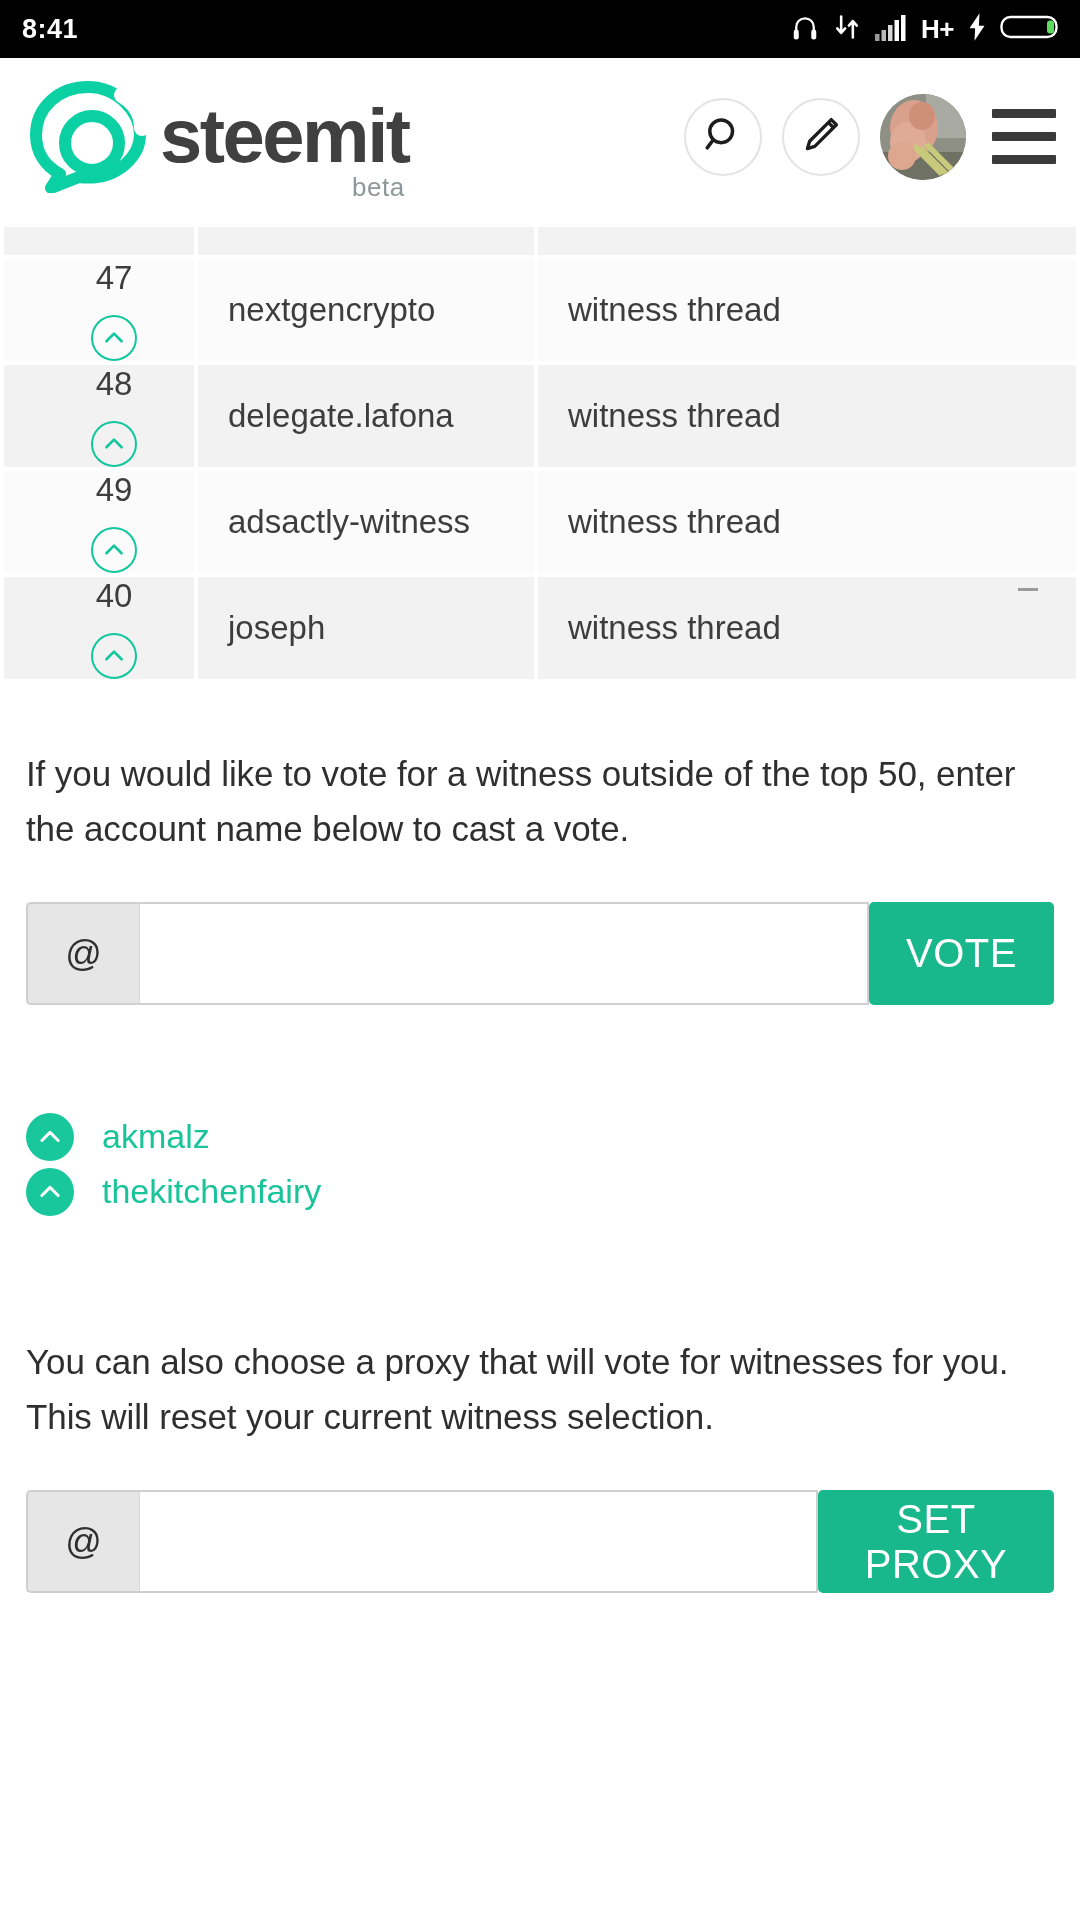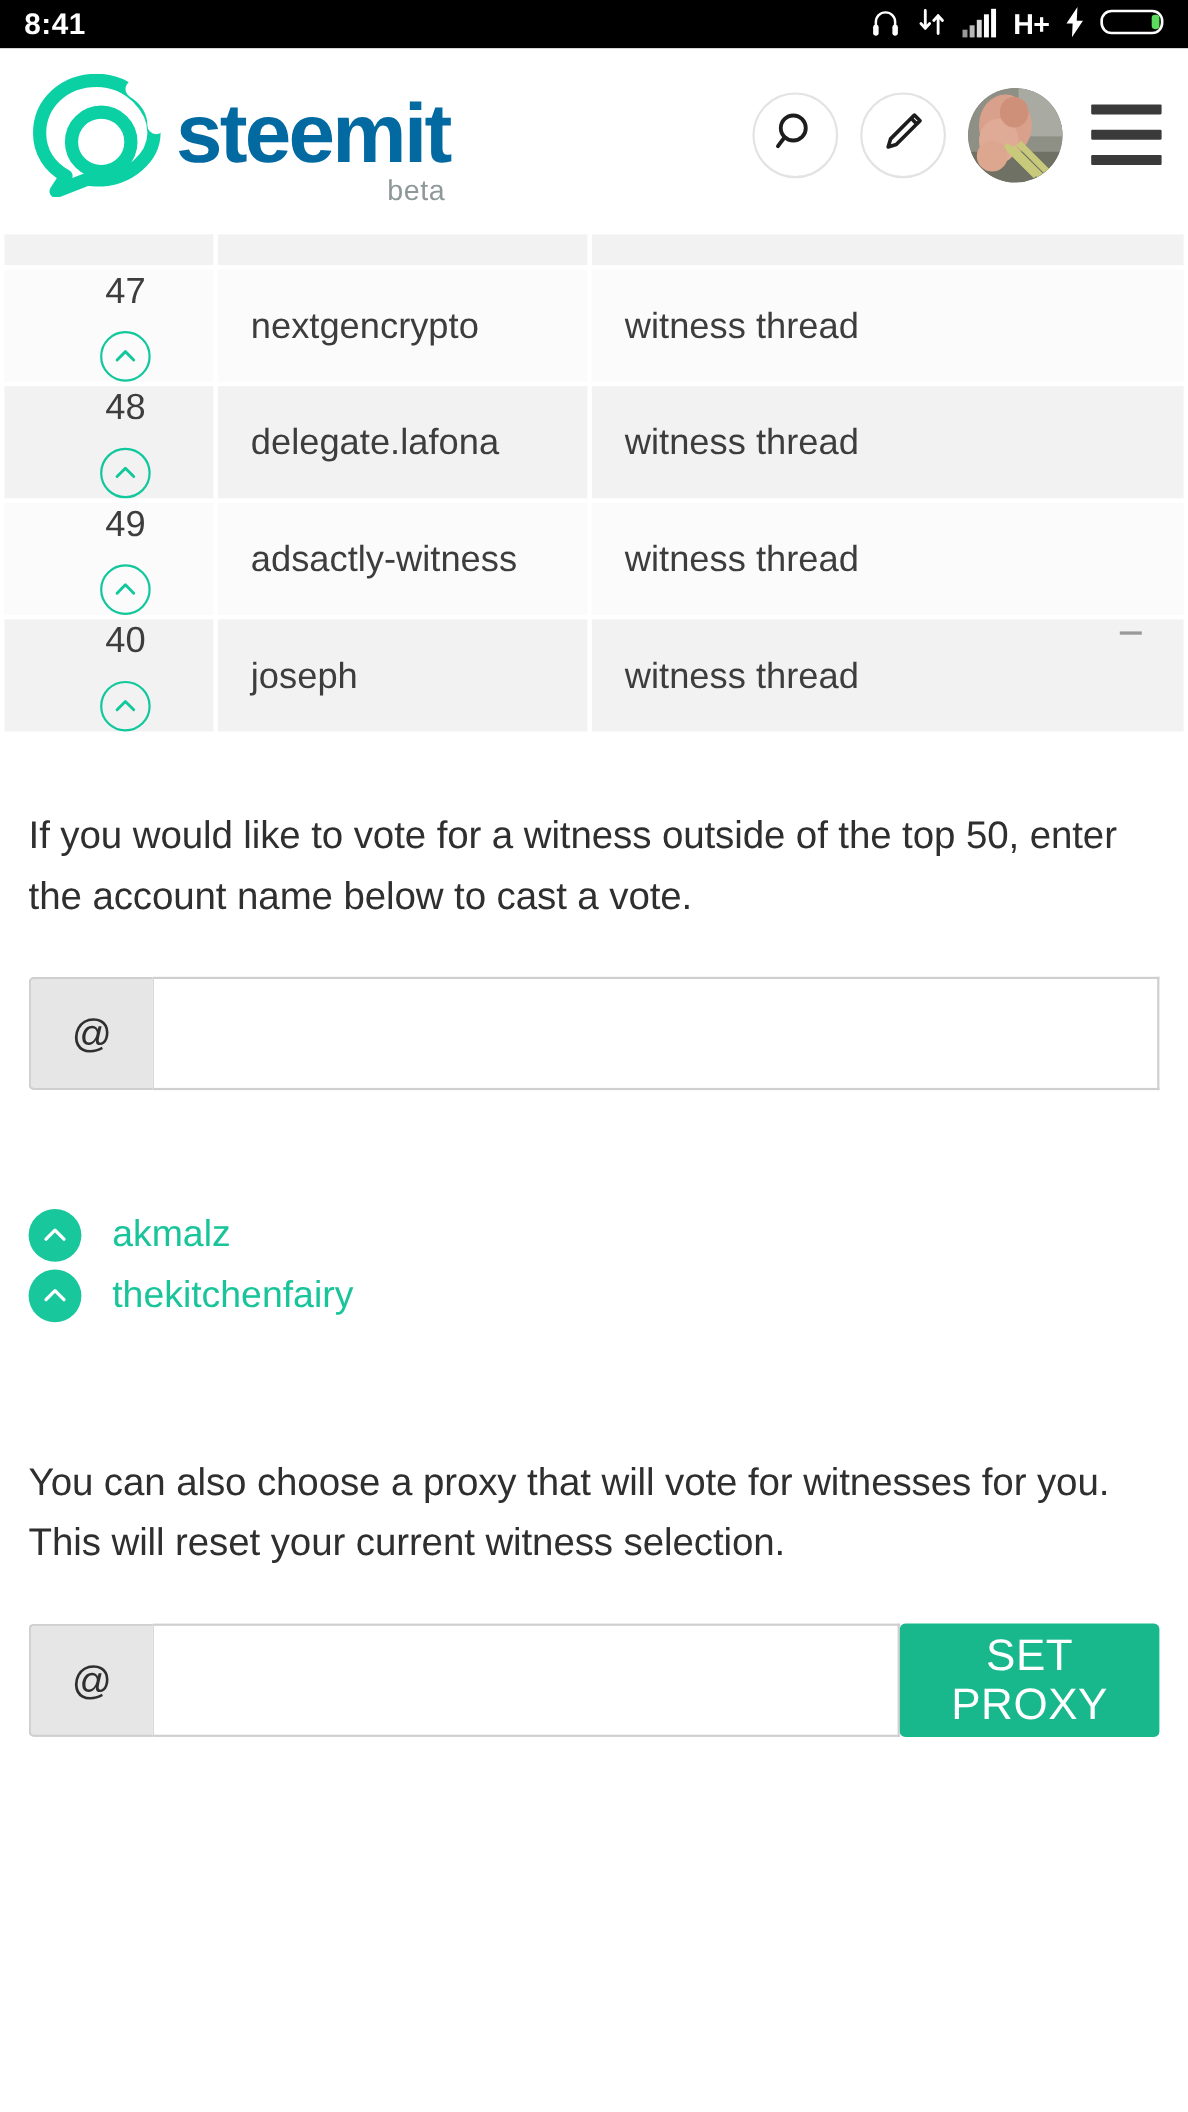--- a/index.html
+++ b/index.html
@@ -5,21 +5,21 @@
   * { box-sizing: border-box; margin: 0; padding: 0; }
   html, body {
     width: 1080px; height: 1920px;
     background: #ffffff;
     font-family: "Liberation Sans", sans-serif;
     overflow: hidden;
   }
 
   
   .status-bar {
-    height: 44px; width: 1080px;
+    height: 58px; width: 1080px;
     background: #000000;
     display: flex; align-items: center;
     justify-content: space-between;
     padding: 0 18px 0 22px;
   }
   .status-time {
     color: #ffffff; font-size: 27px; font-weight: bold;
     letter-spacing: 0.5px;
   }
   .status-icons { display: flex; align-items: center; gap: 13px; }
@@ -35,21 +35,21 @@
     background: #ffffff;
     display: flex; align-items: center;
     padding: 0 22px 0 26px;
     position: relative;
   }
   .brand { display: flex; align-items: center; }
   .logo-mark { width: 126px; height: 112px; flex: none; }
   .brand-text { margin-left: 8px; position: relative; }
   .brand-word {
     font-size: 76px; font-weight: bold;
-    color: #0369a1; letter-spacing: -2.5px;
+    color: #404040; letter-spacing: -2.5px;
     line-height: 0.95; display: block;
   }
   .brand-beta {
     position: absolute; right: 4px; top: 72px;
     font-size: 26px; color: #8e9799; letter-spacing: 0.5px;
   }
   .header-actions {
     display: flex; align-items: center;
     margin-left: auto; gap: 20px;
   }
@@ -353,20 +353,21 @@
 <div class="stray-dash"></div>
 </div>
 
 <div class="content">
 
   <p class="para para-vote">If you would like to vote for a witness outside of the top 50, enter the account name below to cast a vote.</p>
 
   <div class="input-group group-vote">
     <div class="input-prefix">@</div>
     <input class="input-field" type="text" value="" placeholder="" style="">
+    <button class="submit-btn">VOTE</button>
   </div>
 
   <div class="voted-list">
     <div class="voted-item">
       <span class="voted-chip">
         <svg width="28" height="28" viewBox="0 0 24 24">
             <path d="M5 15l7-7 7 7" fill="none" stroke="#ffffff" stroke-width="2.6" stroke-linecap="round" stroke-linejoin="round"></path>
           </svg>
       </span>
       <span class="voted-name">akmalz</span>

